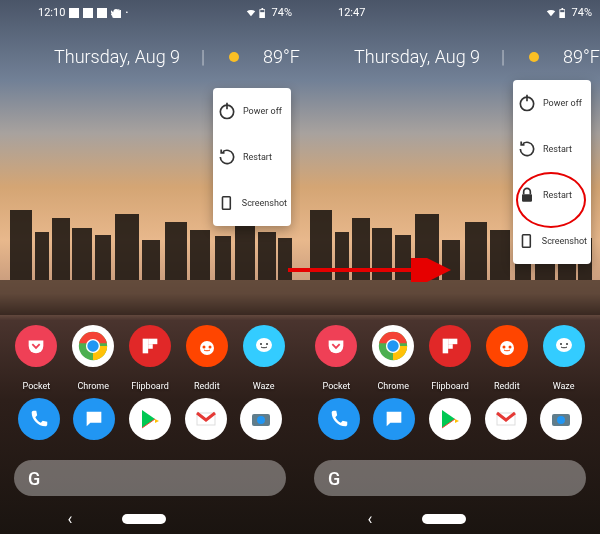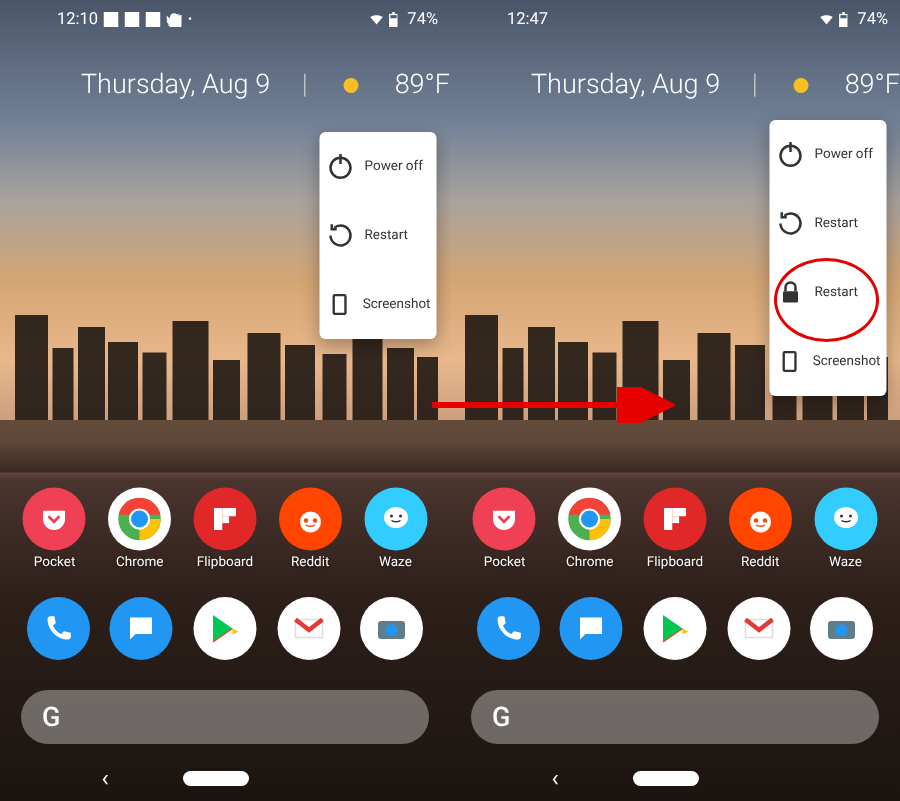--- a/index.html
+++ b/index.html
@@ -18,21 +18,21 @@
 .power-menu.tall { top: 80px; }
 .power-item { padding: 13px 4px; display: flex; flex-direction: row; align-items: center; gap: 6px; position: relative; }
 .power-item svg { width: 20px; height: 20px; }
 .power-label { font-size: 9px; color: #333; text-align: center; }
 .highlight { position: absolute; border: 2.5px solid #e60000; border-radius: 50%; width: 70px; height: 56px; top: 0px; left: 3px; pointer-events: none; }
 .arrow { position: absolute; top: 258px; left: -12px; pointer-events: none; }
 .app-row { position: absolute; left: 0; right: 0; display: flex; justify-content: space-around; padding: 0 8px; }
 .app-row.r1 { top: 325px; }
 .app-row.r2 { top: 398px; }
 .app-row.r2 { justify-content: space-evenly; padding: 0 4px; }
-.app { display: flex; flex-direction: column; align-items: center; gap: 3px; }
+.app { display: flex; flex-direction: column; align-items: center; gap: 14px; }
 .app-icon { width: 42px; height: 42px; border-radius: 50%; display: flex; align-items: center; justify-content: center; font-size: 20px; color: #fff; }
 .app-label { font-size: 9px; color: #fff; text-shadow: 0 1px 2px rgba(0,0,0,0.5); }
 .search-bar { position: absolute; bottom: 38px; left: 14px; right: 14px; height: 36px; background: rgba(255,255,255,0.35); border-radius: 20px; display: flex; align-items: center; padding: 0 14px; }
 .search-g { font-size: 18px; font-weight: 500; color: #fff; }
 .nav-bar { position: absolute; bottom: 6px; left: 0; right: 0; display: flex; justify-content: center; align-items: center; gap: 50px; }
 .nav-back { color: #fff; font-size: 16px; }
 .nav-home { width: 44px; height: 10px; border-radius: 6px; background: #fff; }
 </style>
 </head>
 <body>

